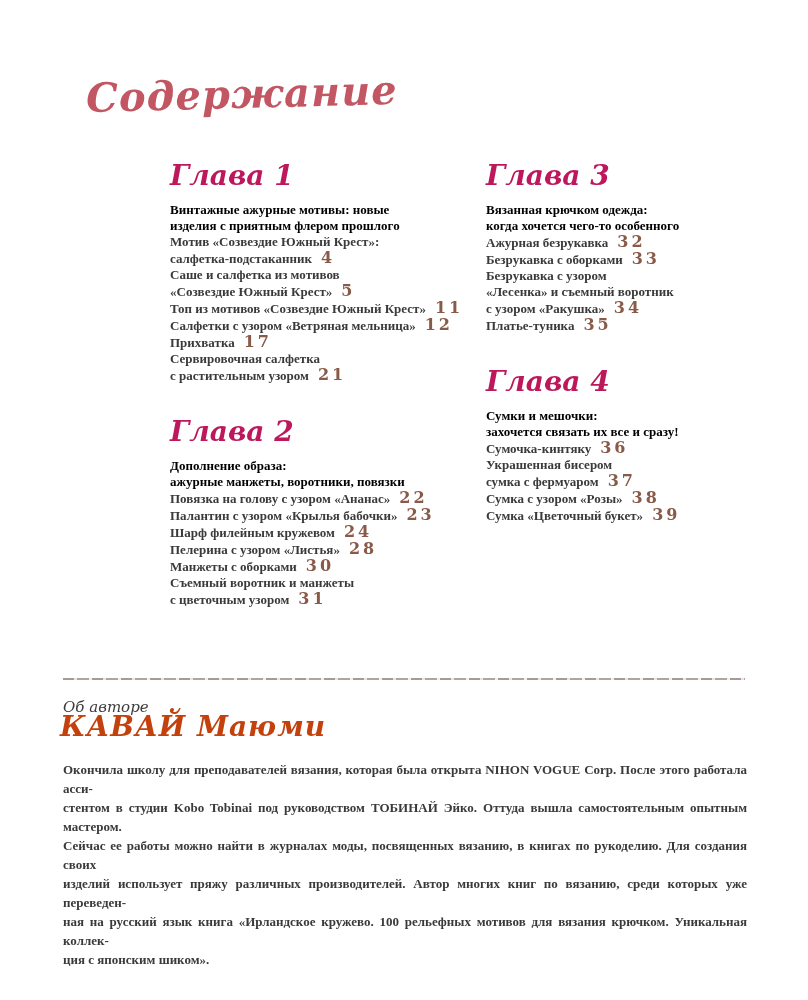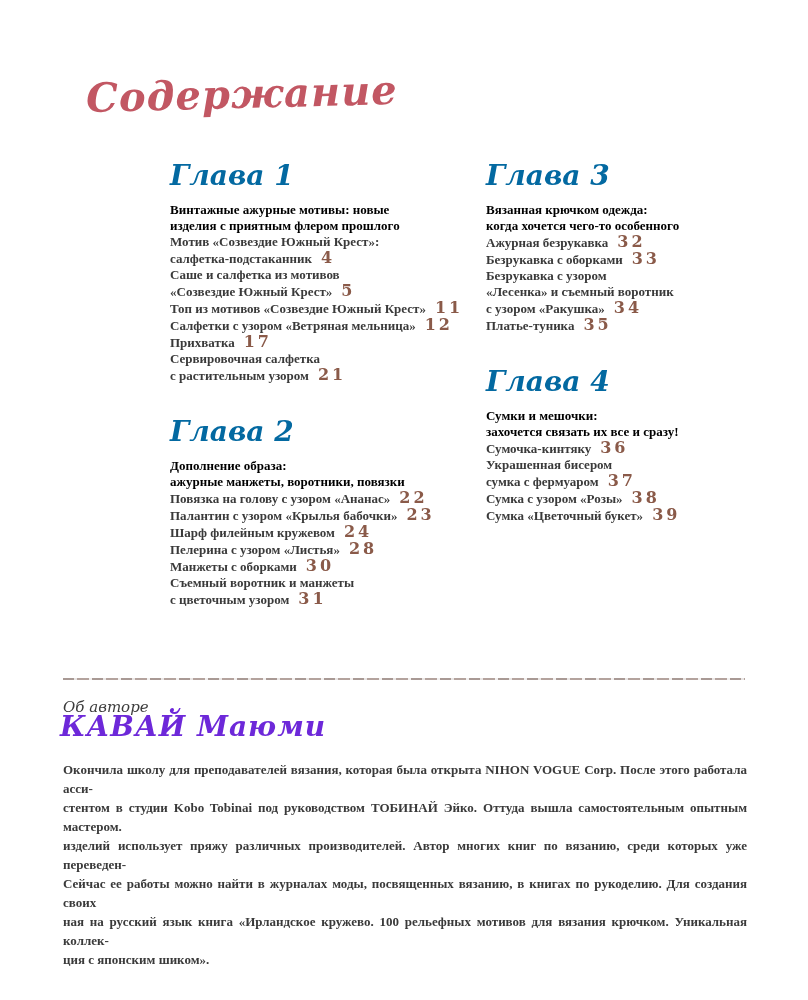--- a/index.html
+++ b/index.html
@@ -27,21 +27,21 @@
     transform: rotate(-1.5deg);
   }
   .chapter { position: absolute; width: 312px; }
   .ch1 { left: 170px; top: 156px; }
   .ch2 { left: 170px; top: 412px; }
   .ch3 { left: 486px; top: 156px; }
   .ch4 { left: 486px; top: 362px; }
   .chapter-heading {
     font-size: 28px;
     line-height: 40px;
-    color: #0369a1;
+    color: #be185d;
     margin: 0 0 6px 0;
   }
   .chapter-subtitle {
     font-size: 13px;
     font-weight: 700;
     line-height: 16px;
     white-space: pre-line;
     color: #000000;
   }
   .toc-item {
@@ -79,21 +79,21 @@
     font-size: 15px;
     font-weight: 400;
     color: #3c3c3c;
     margin-top: 8px;
   }
   .author-name {
     position: absolute;
     left: 60px;
     top: 710px;
     font-size: 28px;
-    color: #6d28d9;
+    color: #c2410c;
     letter-spacing: 1px;
   }
   .bio {
     position: absolute;
     left: 63px;
     top: 760px;
     width: 684px;
     font-size: 13px;
     font-weight: 700;
     line-height: 19px;
@@ -199,19 +199,19 @@
       <span class="toc-label">Сумка «Цветочный букет»</span><span class="pagenum">39</span>
     </div>
   </div>
 
   <div class="divider"></div>
   <div class="about-label script">Об авторе</div>
   <div class="author-name script">КАВАЙ Маюми</div>
   <div class="bio">
     <div class="bio-line">Окончила школу для преподавателей вязания, которая была открыта NIHON VOGUE Corp. После этого работала асси-</div>
     <div class="bio-line">стентом в студии Kobo Tobinai под руководством ТОБИНАЙ Эйко. Оттуда вышла самостоятельным опытным мастером.</div>
+    <div class="bio-line">Сейчас ее работы можно найти в журналах моды, посвященных вязанию, в книгах по рукоделию. Для создания своих</div>
     <div class="bio-line">изделий использует пряжу различных производителей. Автор многих книг по вязанию, среди которых уже переведен-</div>
-    <div class="bio-line">Сейчас ее работы можно найти в журналах моды, посвященных вязанию, в книгах по рукоделию. Для создания своих</div>
     <div class="bio-line">ная на русский язык книга «Ирландское кружево. 100 рельефных мотивов для вязания крючком. Уникальная коллек-</div>
     <div class="bio-line last">ция с японским шиком».</div>
   </div>
 
 </div>
 
 </body></html>

